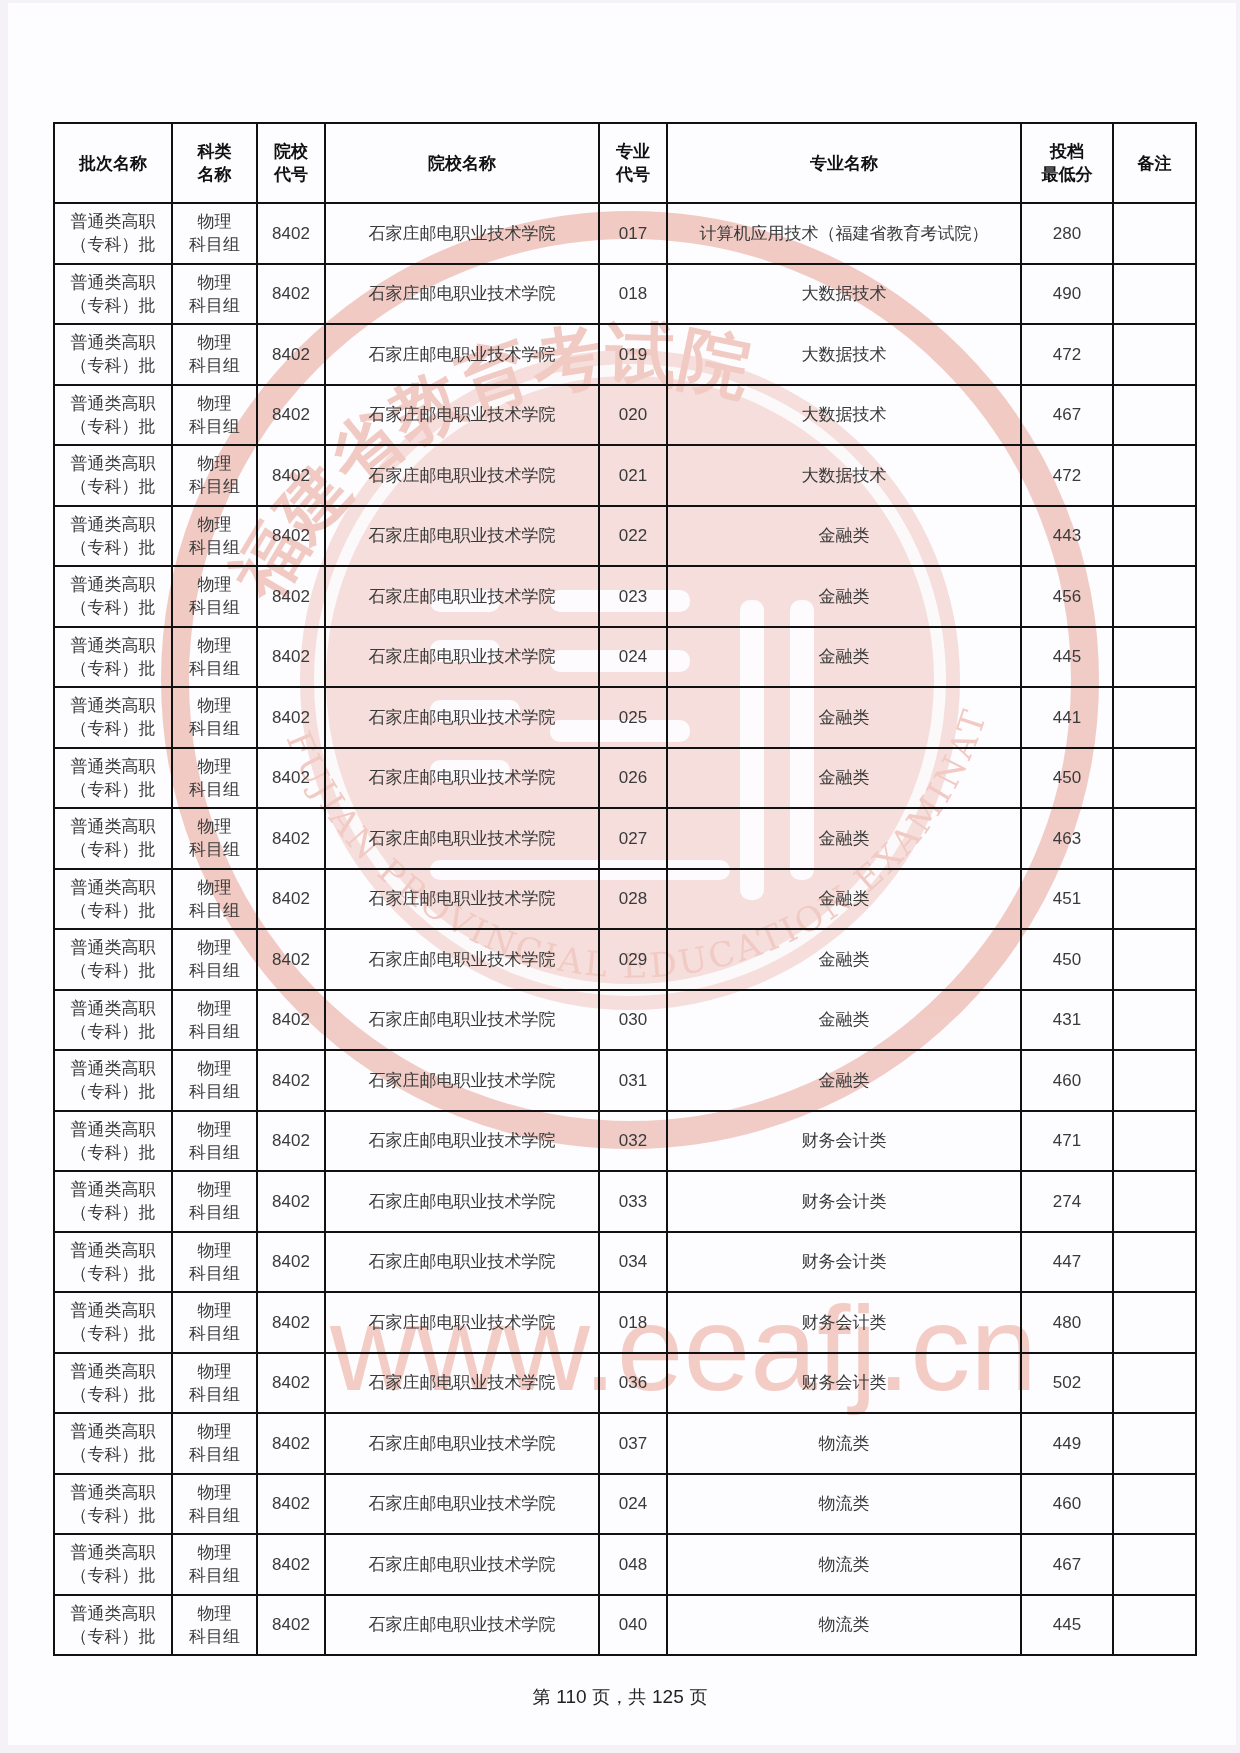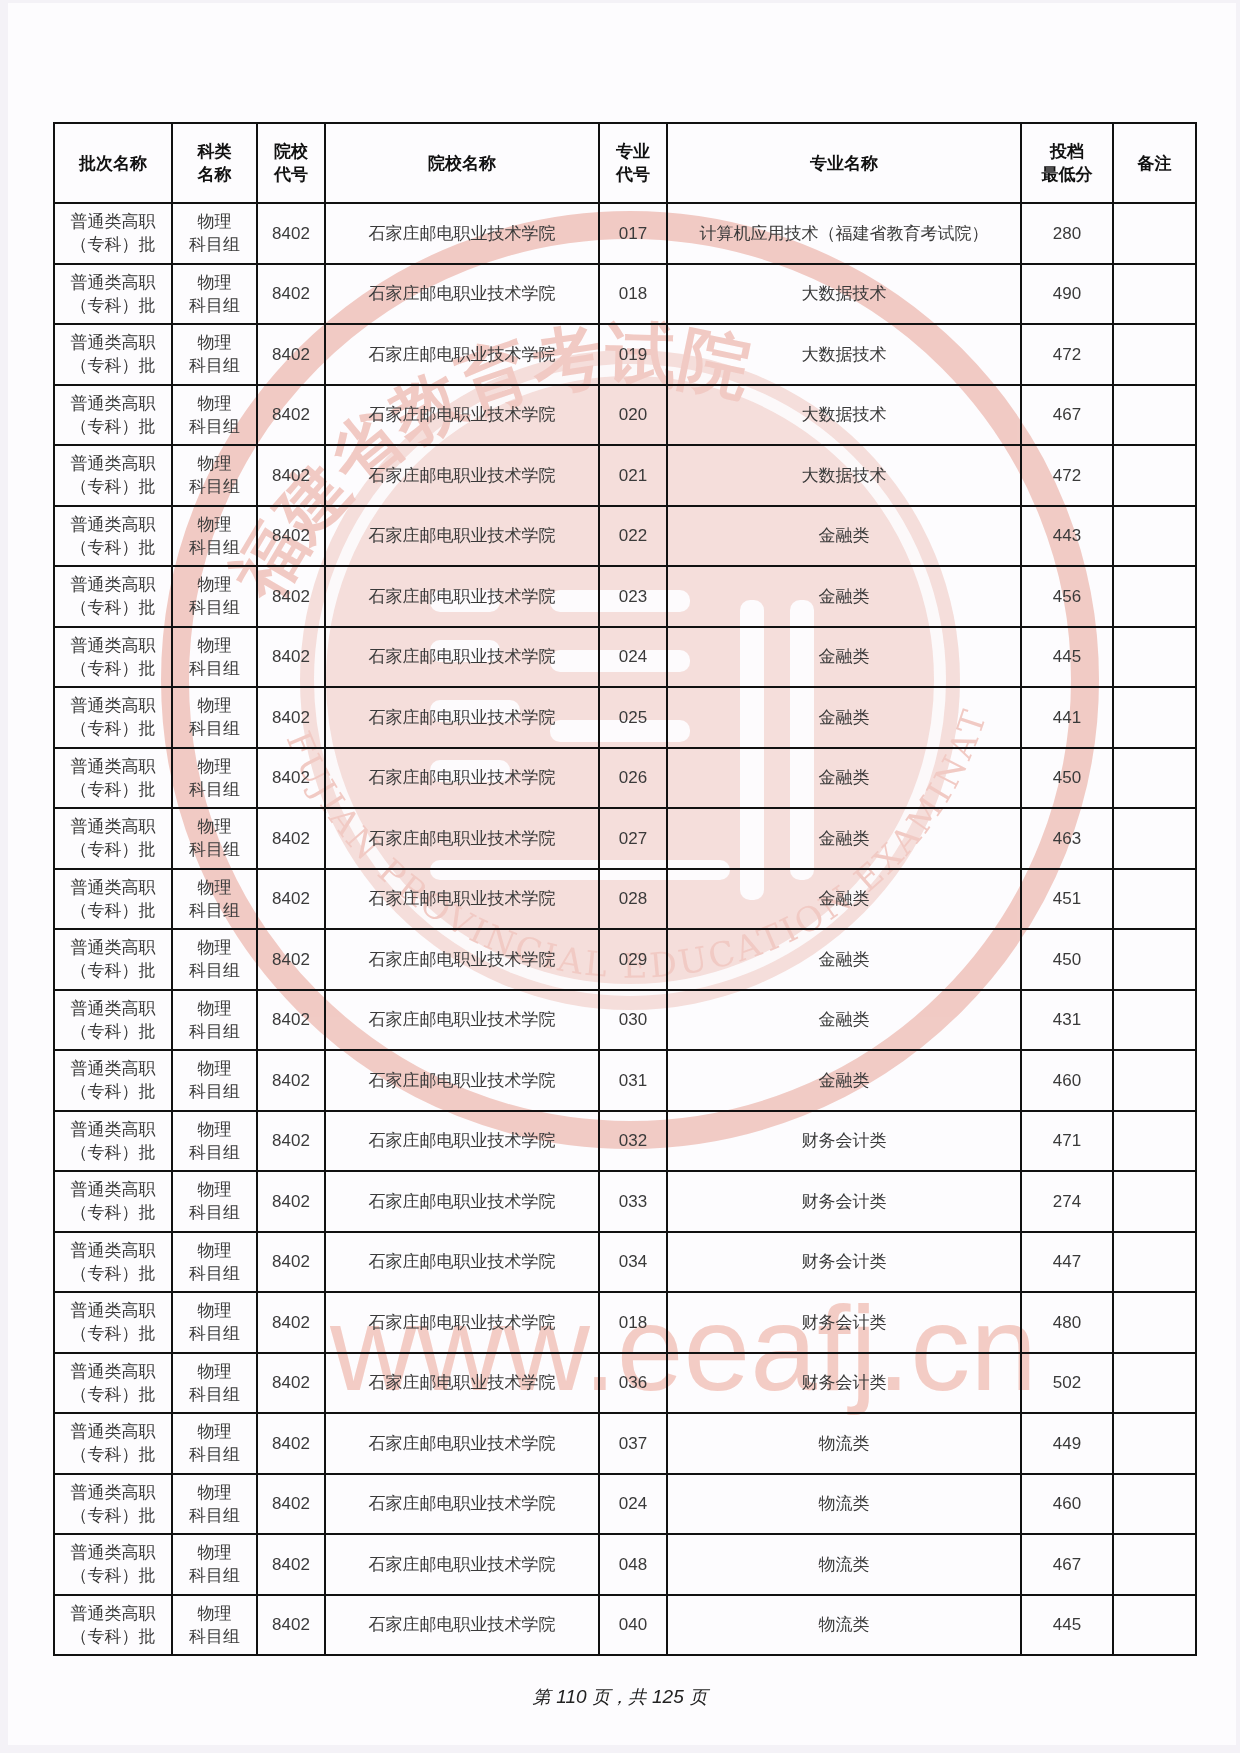--- a/index.html
+++ b/index.html
@@ -45,21 +45,21 @@
       height: 58.5px;
       font-size: 17px;
       line-height: 23px;
       color: #3a3a3a;
     }
     td.num { font-family: "Liberation Sans", sans-serif; font-size: 18px; color: #111; }
     td.left { text-align: left; padding-left: 5px; }
     .two-line span { display: block; }
     .footer {
       position: absolute; left: 0; width: 1240px; top: 1685px;
-      text-align: center; font-size: 18px; color: #222; z-index: 2; font-style: italic;
+      text-align: center; font-size: 18px; color: #222; z-index: 2;
     }
     .footer .n { font-family: "Liberation Sans", sans-serif; font-size: 19px; }
   </style>
 </head>
 <body>
 
 <div class="page"></div>
 
 <svg class="watermark" viewBox="0 0 1240 1753" xmlns="http://www.w3.org/2000/svg">
   <defs>

